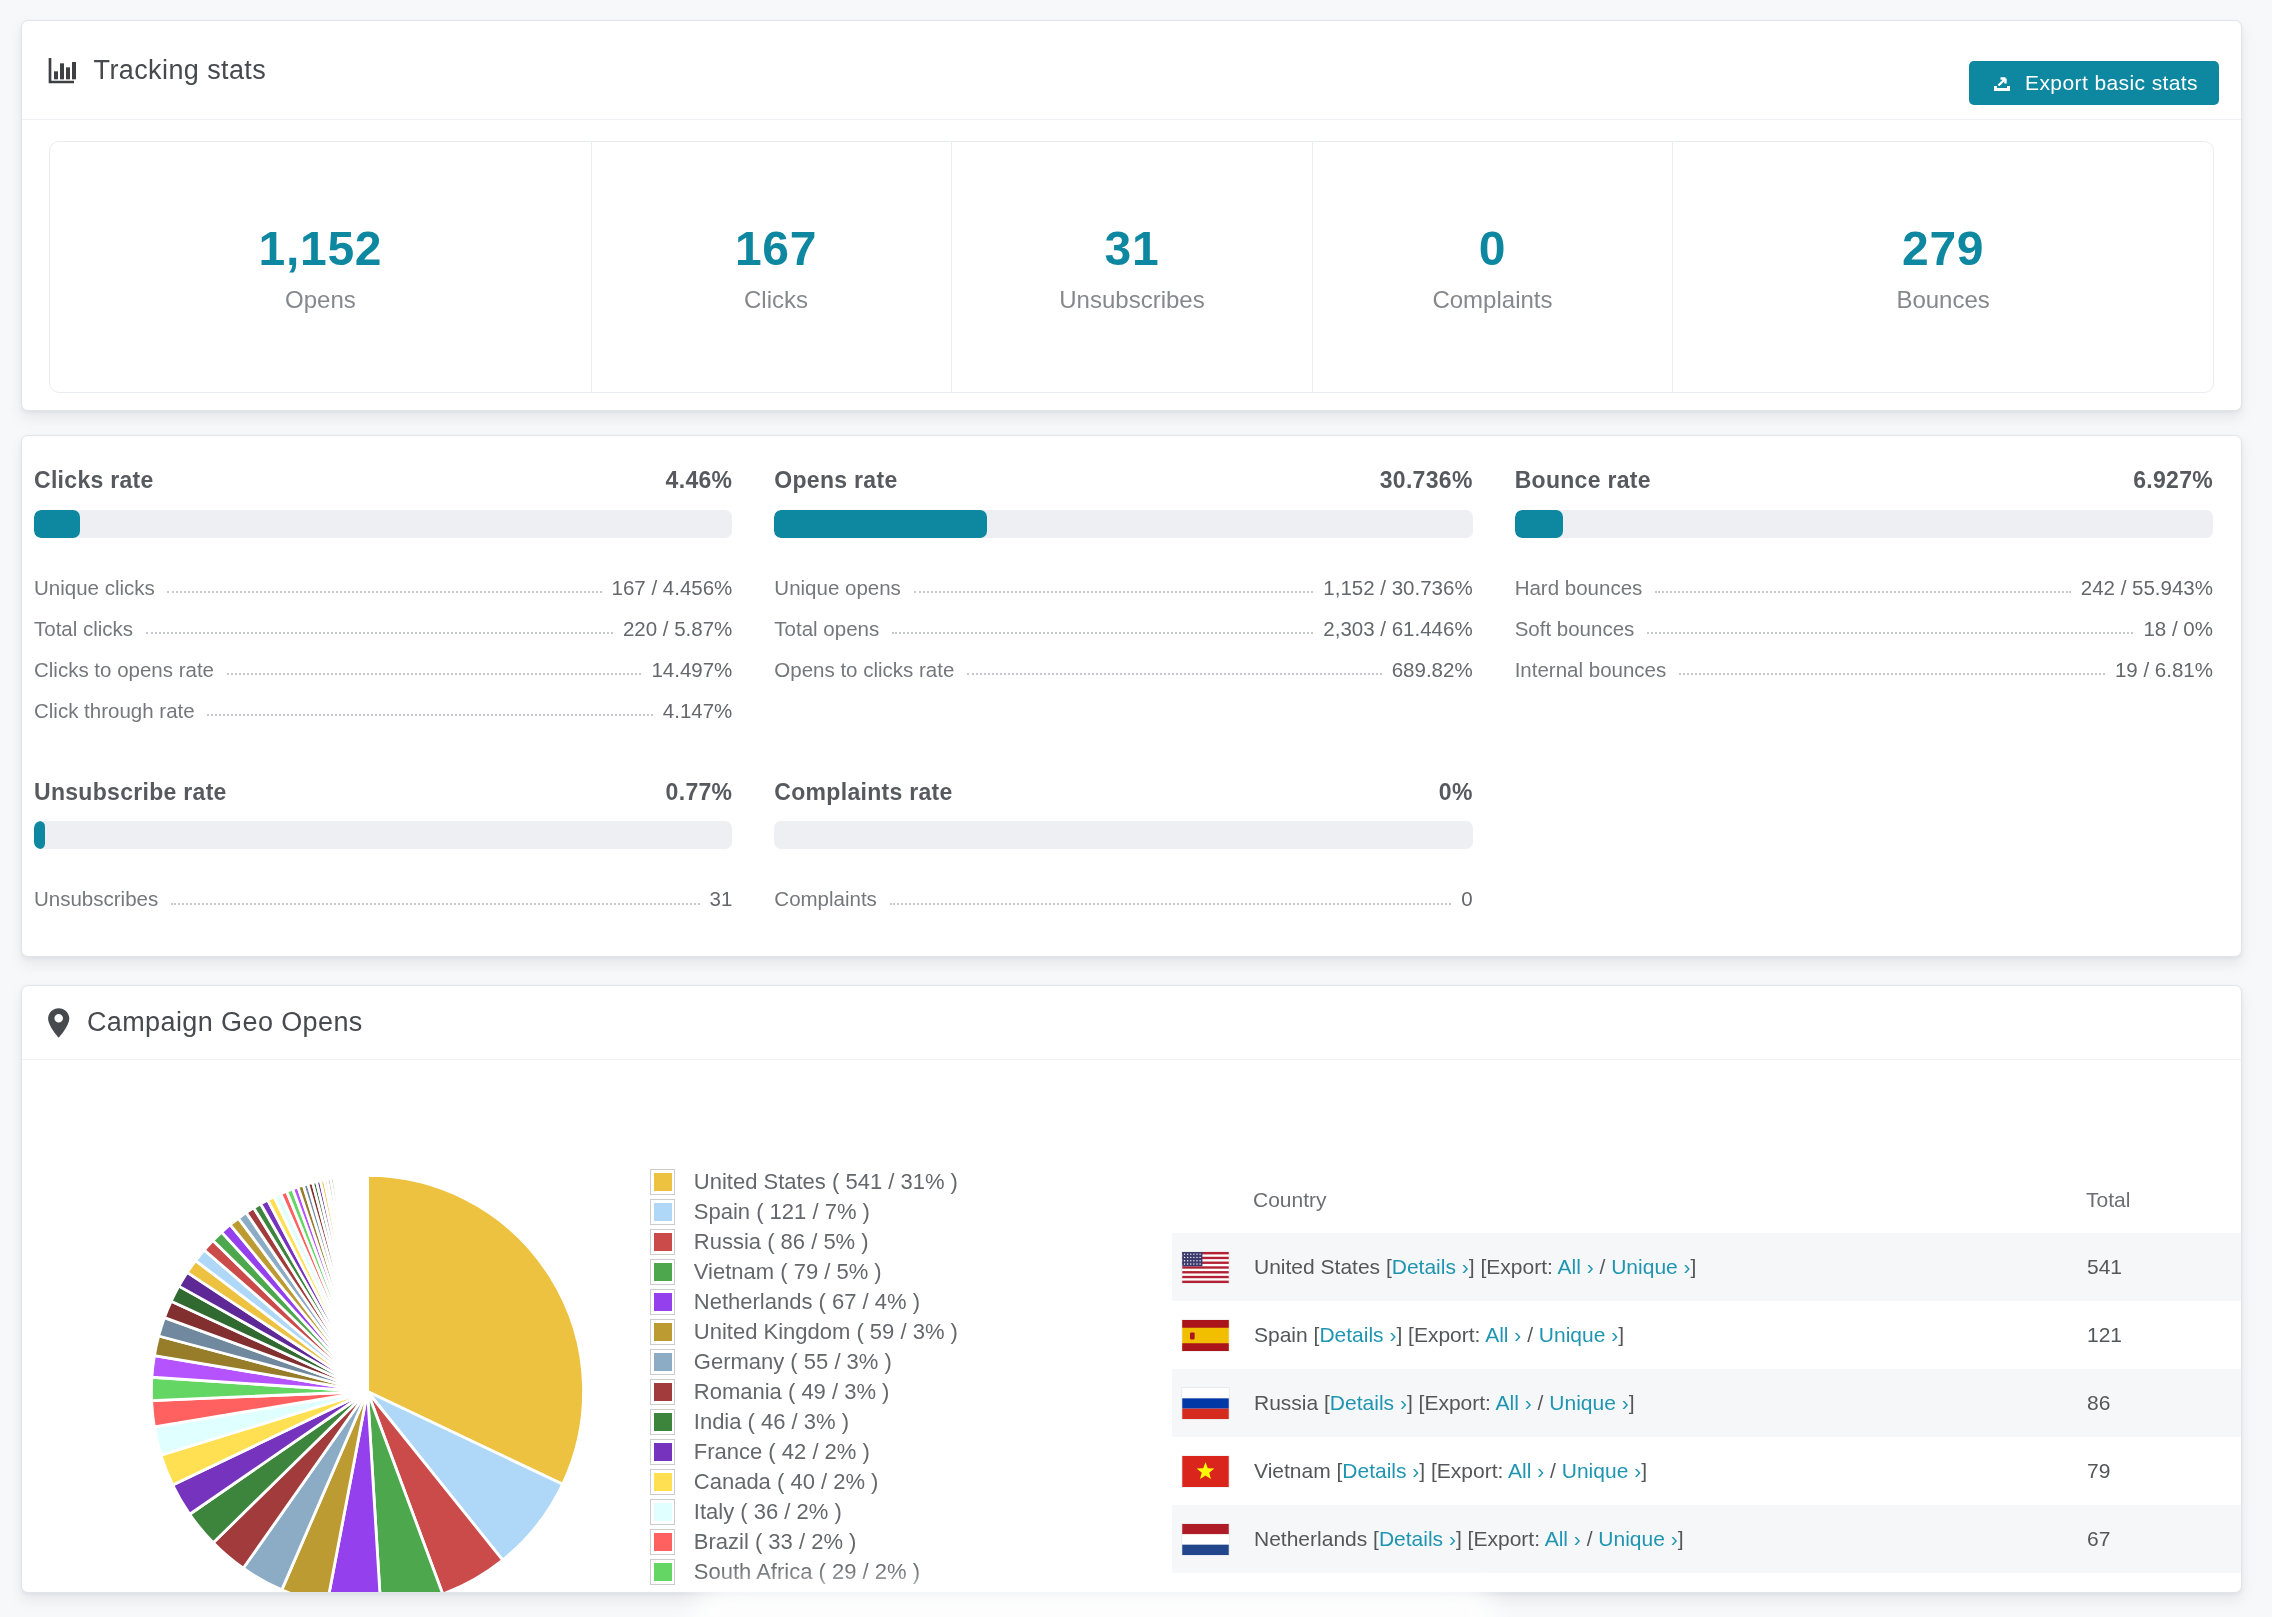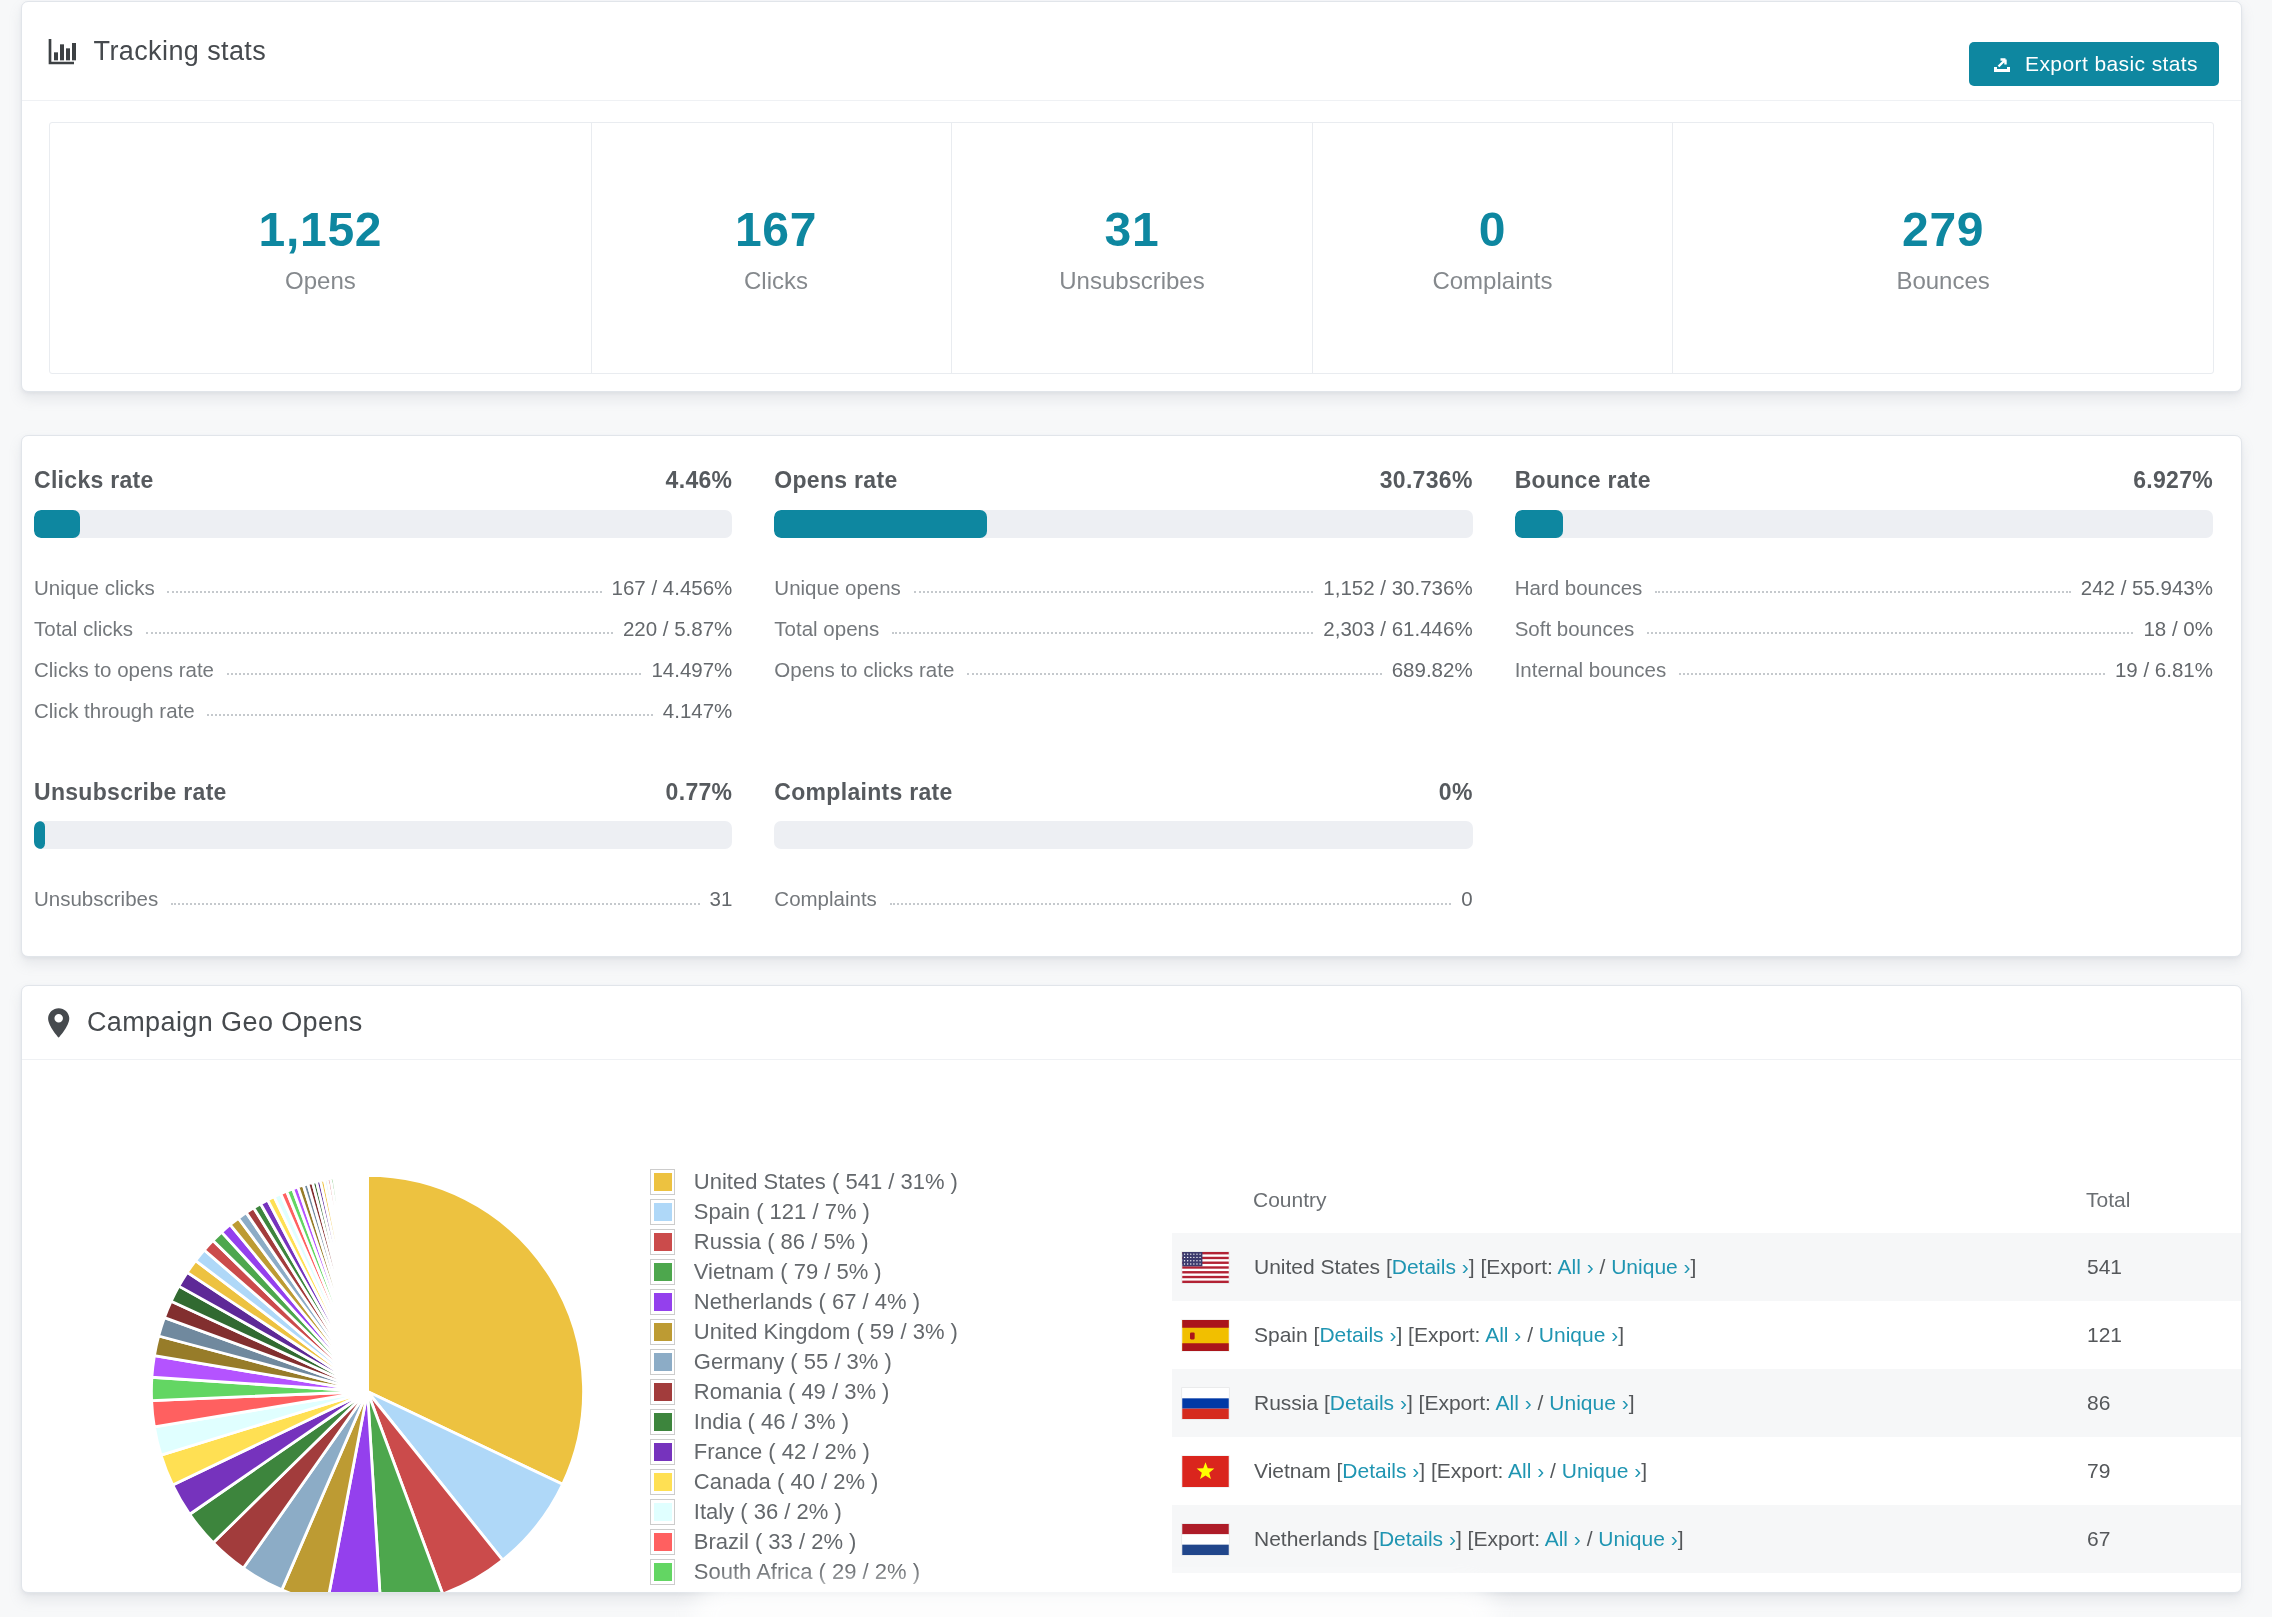--- a/index.html
+++ b/index.html
@@ -10,21 +10,21 @@
     color:#6e7276;
     position:relative;
   }
   .card {
     position:absolute; left:21px; width:2221px;
     background:#ffffff;
     border:0.7px solid #e1e5ea;
     border-radius:7px;
     box-shadow:0 7px 12.7px rgba(140,152,164,.16), 0 1.4px 3.5px rgba(140,152,164,.10);
   }
-  #card-tracking { top:1px;  height:391px; }
+  #card-tracking { top:20px;  height:391px; }
   #card-rates    { top:435px; height:522px; }
   #card-geo      { top:985px; height:608px; overflow:hidden; }
 
   .card-header {
     height:99px; display:flex; align-items:center;
     padding:0 24px; margin:0 0; border-bottom:1.4px solid #eff1f4;
   }
   #card-geo .card-header { height:74px; }
   .card-header .hicon { display:inline-flex; margin-right:15.5px; }
   .card-title { font-size:27px; color:#464a4e; letter-spacing:0.4px; }
@@ -34,21 +34,21 @@
     height:44px; padding:12px 21px;
     background:#0e87a0; color:#ffffff;
     border:none; border-radius:5px;
     font-size:21px; font-family:inherit; letter-spacing:0.4px;
     display:flex; align-items:center; gap:11.3px; cursor:pointer;
   }
 
   
   .stats-row {
     position:absolute; top:120px; left:27px; right:27px; bottom:17px;
-    border:1.4px solid #e9ecf0; border-radius:3px;
+    border:1.4px solid #e9ecf0; border-radius:10px;
     display:flex; overflow:hidden; background:#fff;
   }
   .stat-box {
     display:flex; flex-direction:column; align-items:center; justify-content:center;
     gap:10px;
   }
   .stat-box + .stat-box { border-left:1.4px solid #e9ecf0; }
   .stat-value { font-size:48px; font-weight:bold; color:#0e87a0; letter-spacing:0.7px; }
   .stat-label { font-size:24px; color:#85898d; }
 

